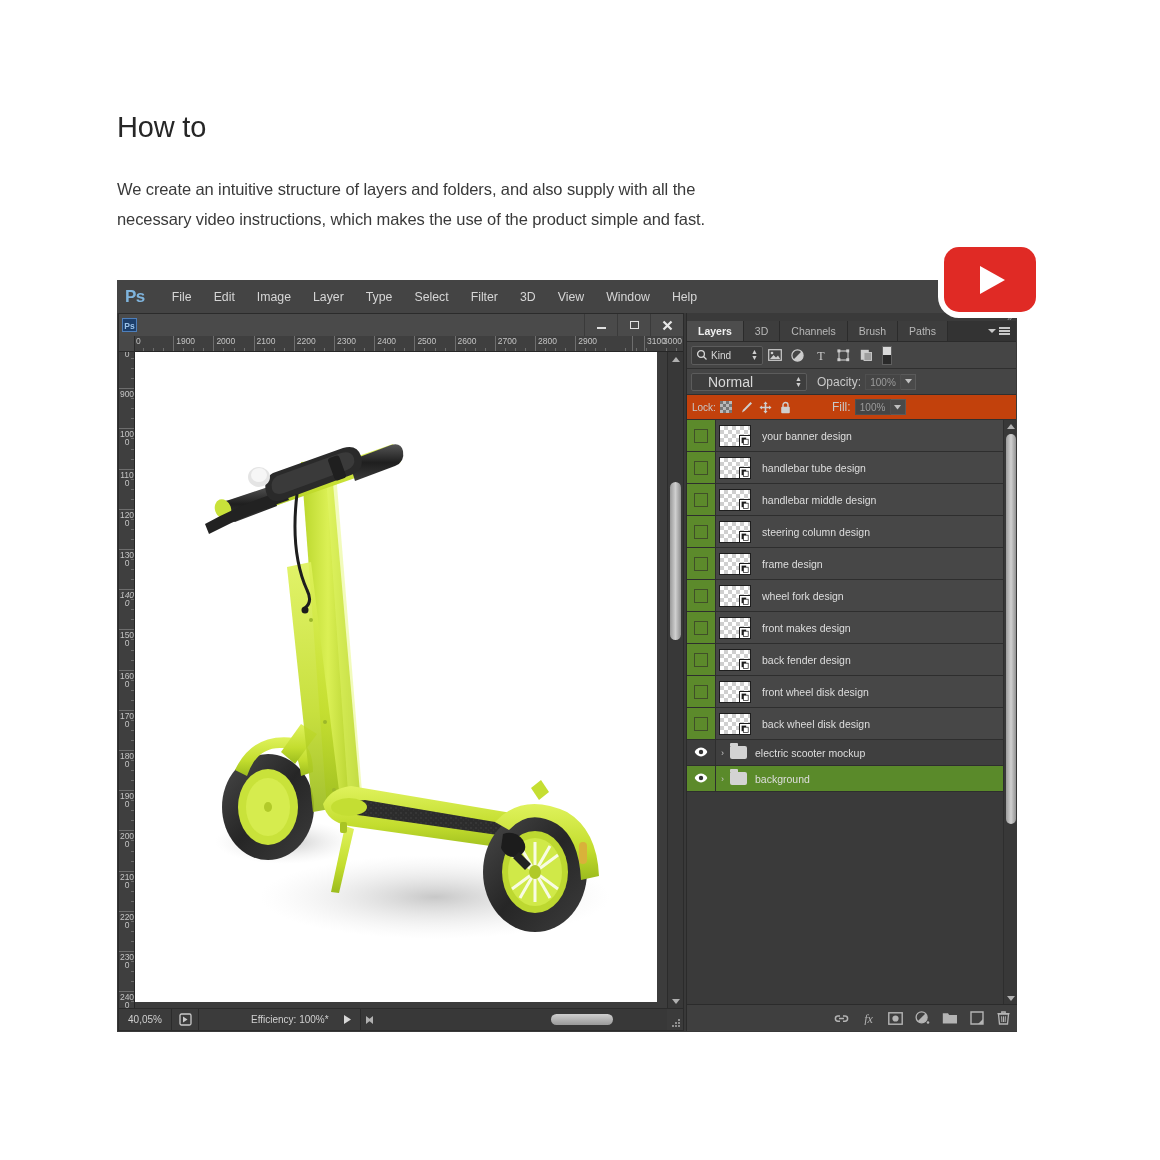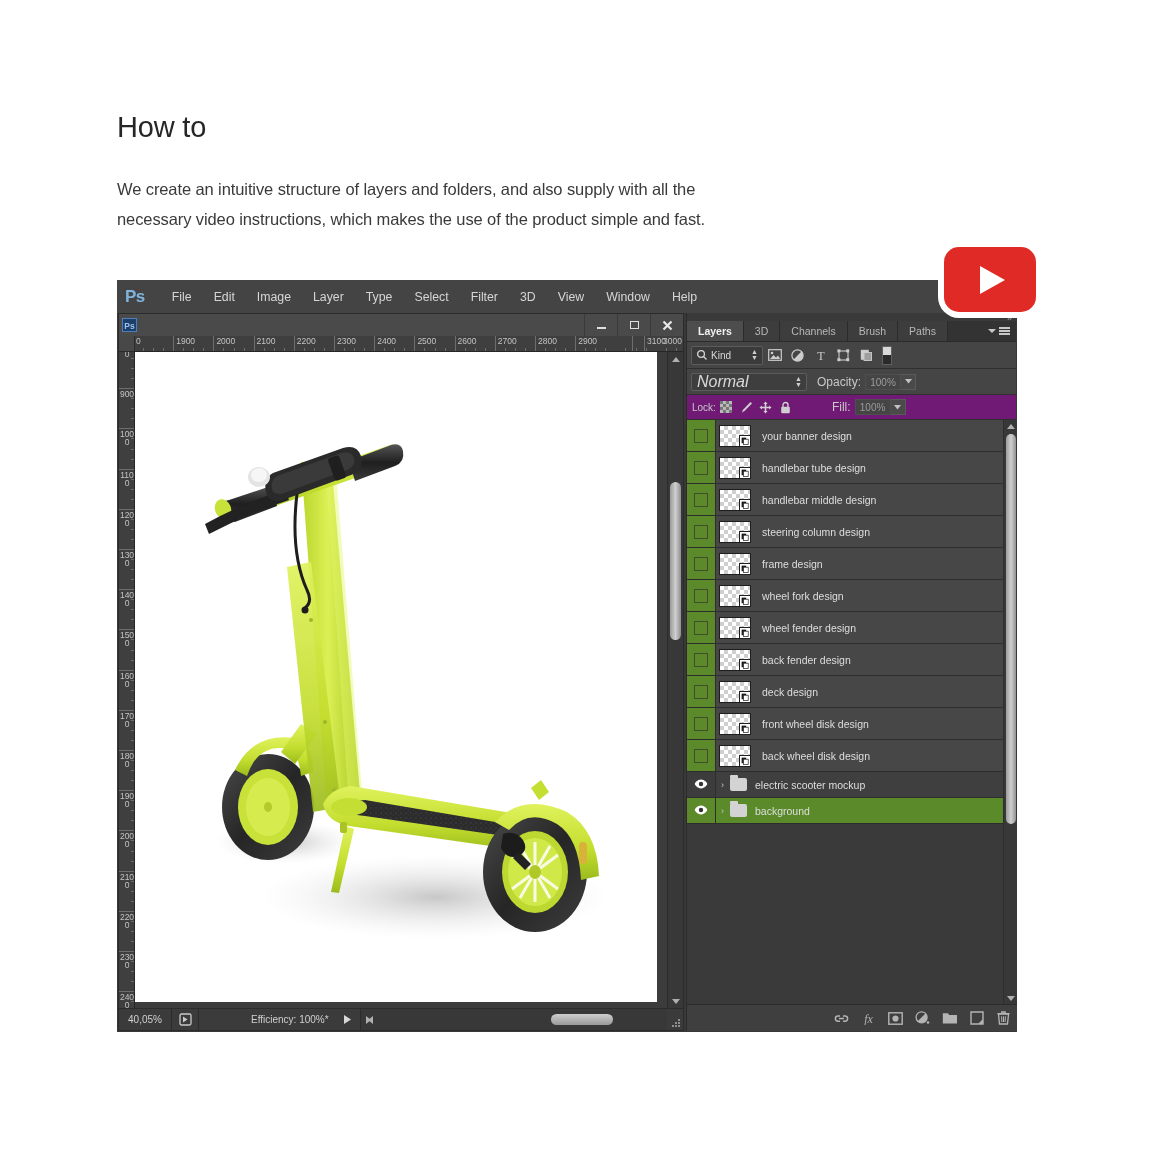--- a/index.html
+++ b/index.html
@@ -402,21 +402,21 @@
   }
   .blend-select {
     margin-left: 4px;
     width: 116px; height: 18px;
     background: #3e3e3e;
     border: 1px solid #5c5c5c;
     border-radius: 2px;
     display: flex; align-items: center;
     box-sizing: border-box;
   }
-  .blend-select .lbl { font-size:16px; color:#d8d8d8; margin-left:5px;font-style:italic; }
+  .blend-select .lbl { font-size:14px; color:#d8d8d8; margin-left:16px; }
   .blend-select .spin { margin-left:auto; margin-right:4px; color:#cfcfcf; font-size:7px; line-height:6px;}
   .fld-label { font-size:12px; color:#c8c8c8; margin-left:10px; }
   .num-box {
     margin-left: 4px;
     width: 36px; height: 16px;
     background: #454545;
     border: 1px solid #4f4f4f;
     color: #9b9b9b;
     font-size: 10px;
     text-align: center;
@@ -429,21 +429,21 @@
     border: 1px solid #5a5a5a;
     border-left: none;
     display:flex;align-items:center;justify-content:center;
     box-sizing: border-box;
   }
 
   .lock-row {
     position: absolute;
     left: 0; top: 82px;
     width: 100%; height: 25px;
-    background: #701a75;
+    background: #c2410c;
     border-bottom: 1px solid #2f2f2f;
     display: flex; align-items: center;
     box-sizing: border-box;
   }
   .lock-label { font-size:10px; color:#c8c8c8; margin-left:5px; }
   .lock-icon { width:20px;height:20px;display:flex;align-items:center;justify-content:center;color:#cfcfcf; }
 
   
   .layer-list {
     position: absolute;
@@ -681,21 +681,21 @@
           <div class="rv-minor" style="top: 136.7px;"></div>
           <div class="rv-minor" style="top: 146.75px;"></div>
           <div class="rv-tick" style="top: 156.8px; height: 40.2px;">1200</div>
           <div class="rv-minor" style="top: 166.85px;"></div>
           <div class="rv-minor" style="top: 176.9px;"></div>
           <div class="rv-minor" style="top: 186.95px;"></div>
           <div class="rv-tick" style="top: 197px; height: 40.2px;">1300</div>
           <div class="rv-minor" style="top: 207.05px;"></div>
           <div class="rv-minor" style="top: 217.1px;"></div>
           <div class="rv-minor" style="top: 227.15px;"></div>
-          <div class="rv-tick" style="top: 237.2px; height: 40.2px;">1400</div>
+          <div class="rv-tick" style="top: 237.2px; height: 40.2px; font-style: italic;">1400</div>
           <div class="rv-minor" style="top: 247.25px;"></div>
           <div class="rv-minor" style="top: 257.3px;"></div>
           <div class="rv-minor" style="top: 267.35px;"></div>
           <div class="rv-tick" style="top: 277.4px; height: 40.2px;">1500</div>
           <div class="rv-minor" style="top: 287.45px;"></div>
           <div class="rv-minor" style="top: 297.5px;"></div>
           <div class="rv-minor" style="top: 307.55px;"></div>
           <div class="rv-tick" style="top: 317.6px; height: 40.2px;">1600</div>
           <div class="rv-minor" style="top: 327.65px;"></div>
           <div class="rv-minor" style="top: 337.7px;"></div>
@@ -1127,21 +1127,21 @@
               <div class="thumb-cell">
                 <span class="thumb">
                   <span class="smart-badge">
                     <svg width="8" height="8" viewBox="0 0 8 8">
                       <rect x="0.6" y="0.6" width="4.6" height="5.6" fill="#1e1e1e"></rect>
                       <rect x="2.4" y="2.2" width="4.8" height="5.2" fill="#fff" stroke="#1e1e1e" stroke-width="0.7"></rect>
                     </svg>
                   </span>
                 </span>
               </div>
-              <span class="layer-name">wheel fender design</span>
+              <span class="layer-name">front makes design</span>
             </div>
             <div class="layer-row">
               <div class="eye-cell green">
                 <span class="eye-box"></span>
               </div>
               <div class="thumb-cell">
                 <span class="thumb">
                   <span class="smart-badge">
                     <svg width="8" height="8" viewBox="0 0 8 8">
                       <rect x="0.6" y="0.6" width="4.6" height="5.6" fill="#1e1e1e"></rect>
@@ -1159,52 +1159,36 @@
               <div class="thumb-cell">
                 <span class="thumb">
                   <span class="smart-badge">
                     <svg width="8" height="8" viewBox="0 0 8 8">
                       <rect x="0.6" y="0.6" width="4.6" height="5.6" fill="#1e1e1e"></rect>
                       <rect x="2.4" y="2.2" width="4.8" height="5.2" fill="#fff" stroke="#1e1e1e" stroke-width="0.7"></rect>
                     </svg>
                   </span>
                 </span>
               </div>
-              <span class="layer-name">deck design</span>
+              <span class="layer-name">front wheel disk design</span>
             </div>
             <div class="layer-row">
               <div class="eye-cell green">
                 <span class="eye-box"></span>
               </div>
               <div class="thumb-cell">
                 <span class="thumb">
                   <span class="smart-badge">
                     <svg width="8" height="8" viewBox="0 0 8 8">
                       <rect x="0.6" y="0.6" width="4.6" height="5.6" fill="#1e1e1e"></rect>
                       <rect x="2.4" y="2.2" width="4.8" height="5.2" fill="#fff" stroke="#1e1e1e" stroke-width="0.7"></rect>
                     </svg>
                   </span>
                 </span>
               </div>
-              <span class="layer-name">front wheel disk design</span>
-            </div>
-            <div class="layer-row">
-              <div class="eye-cell green">
-                <span class="eye-box"></span>
-              </div>
-              <div class="thumb-cell">
-                <span class="thumb">
-                  <span class="smart-badge">
-                    <svg width="8" height="8" viewBox="0 0 8 8">
-                      <rect x="0.6" y="0.6" width="4.6" height="5.6" fill="#1e1e1e"></rect>
-                      <rect x="2.4" y="2.2" width="4.8" height="5.2" fill="#fff" stroke="#1e1e1e" stroke-width="0.7"></rect>
-                    </svg>
-                  </span>
-                </span>
-              </div>
               <span class="layer-name">back wheel disk design</span>
             </div>
             <div class="layer-row group" style="height: 26px;">
               <div class="eye-cell dark">
                 <span class="eye-glyph"><svg width="14" height="10" viewBox="0 0 14 10">
                     <path d="M7 0.6 C10.6 0.6 13.2 4 13.2 5 C13.2 6 10.6 9.4 7 9.4 C3.4 9.4 0.8 6 0.8 5 C0.8 4 3.4 0.6 7 0.6 Z" fill="#ffffff"></path>
                     <circle cx="7" cy="5" r="2.2" fill="#333"></circle>
                   </svg></span>
               </div>
               <span class="folder-arrow">›</span>

